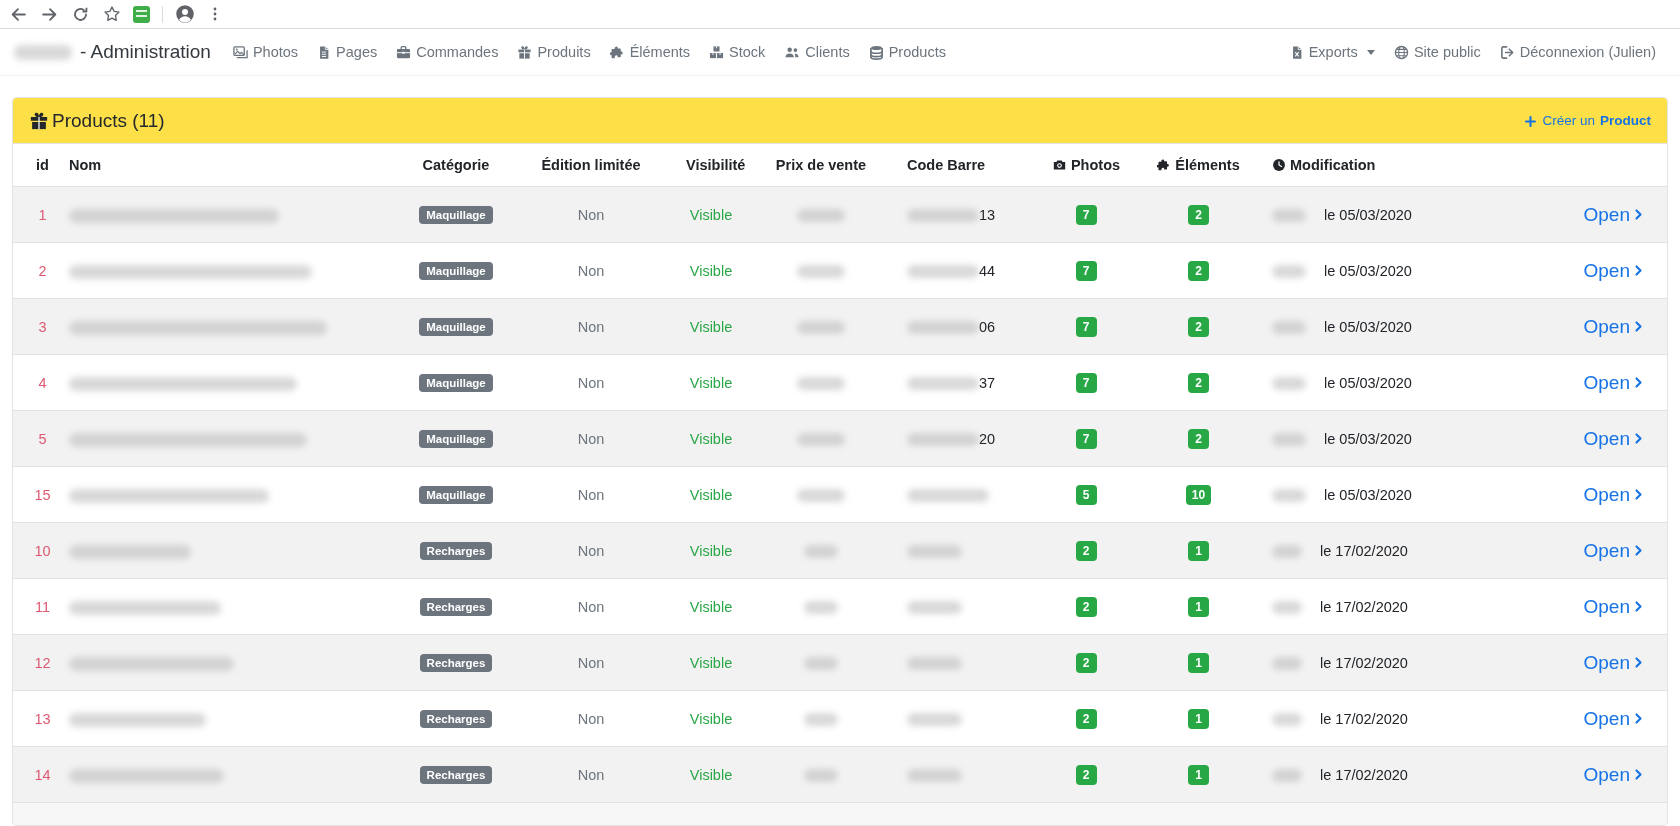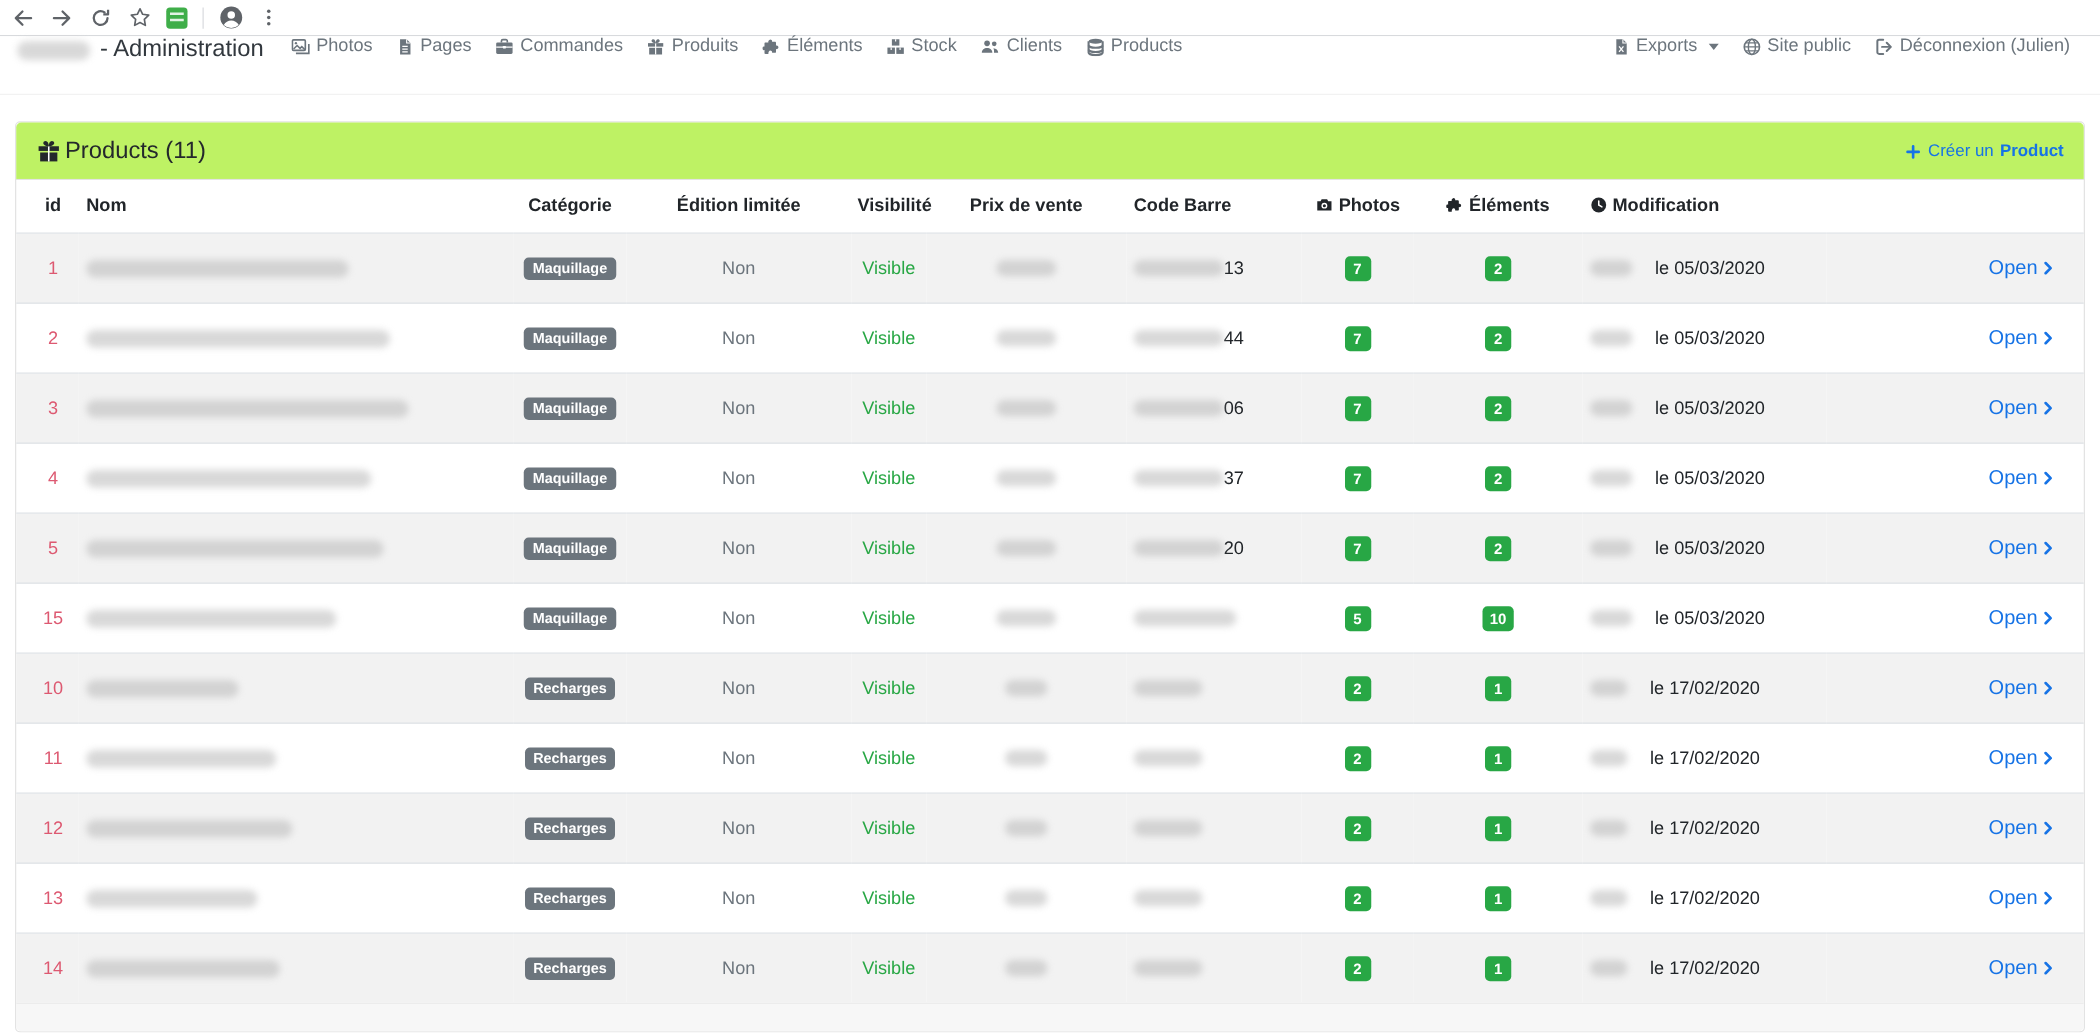--- a/index.html
+++ b/index.html
@@ -17,35 +17,35 @@
   .chrome-divider{width:1px;height:17px;background:#dadce0}
   .ext-icon{width:17px;height:17px;border-radius:3px;background:#3fae49;position:relative}
   .ext-icon::before{content:"";position:absolute;left:3px;right:3px;top:4px;height:2px;background:rgba(255,255,255,.85)}
   .ext-icon::after{content:"";position:absolute;left:3px;right:3px;top:9px;height:2px;background:rgba(255,255,255,.85)}
 
   
   .blur{display:inline-block;height:13px;border-radius:7px;background:#b9b9b9;
         opacity:.55;filter:blur(3px);vertical-align:middle}
 
   
-  .navbar{height:46px;background:#fff;display:flex;align-items:flex-start;
+  .navbar{height:46px;background:#fff;display:flex;align-items:center;
           padding:0 24px 0 14px;box-shadow:0 1px 0 rgba(0,0,0,.05)}
   .brand{display:flex;align-items:center;gap:8px;margin-right:22px;white-space:nowrap}
   .brand-blur{width:58px;height:15px}
   .brand-text{font-size:19px;color:#32383e}
   .nav-items{display:flex;align-items:center;gap:19px;flex:1}
   .nav-item{display:flex;align-items:center;gap:5px;color:#6c757d;font-size:14.5px;
             cursor:pointer;white-space:nowrap;background:none;border:none;padding:0}
   .nav-right{display:flex;align-items:center;gap:19px}
   .caret{display:inline-block;width:0;height:0;border-left:4px solid transparent;
          border-right:4px solid transparent;border-top:5px solid currentColor;margin-left:4px}
 
   
   .card{margin:22px 12px 0;border:1px solid #e3e3e3;border-radius:4px;background:#fff}
-  .card-header{height:45px;background:#bef264;border-bottom:1px solid #e3e3e3;
+  .card-header{height:45px;background:#fde047;border-bottom:1px solid #e3e3e3;
                border-radius:4px 4px 0 0;display:flex;align-items:center;
                justify-content:space-between;padding:0 16px}
   .page-title{display:flex;align-items:center;gap:3px;font-size:19px;color:#24282c;font-weight:400}
   .create-link{display:flex;align-items:flex-end;gap:5px;color:#1673e6;font-size:13.5px;
                text-decoration:none;cursor:pointer}
   .create-link b{font-weight:700}
   .card-footer{height:22px;background:#f7f7f7;border-top:1px solid #e3e3e3;border-radius:0 0 4px 4px}
 
   
   table{width:100%;border-collapse:collapse;table-layout:fixed;font-size:14.5px}
@@ -60,21 +60,21 @@
   tbody tr:nth-child(odd){background:#f2f2f2}
   .c-id{color:#dd5971;cursor:pointer}
   .badge-cat{display:inline-block;background:#6c757d;color:#fff;font-size:11.5px;
              font-weight:700;padding:3px 7px;border-radius:4px}
   .vis{color:#28a745}
   .muted{color:#6c757d}
   .badge-green{display:inline-block;min-width:9px;background:#28a745;color:#fff;
                font-size:12px;font-weight:700;padding:3px 6px;border-radius:4px;text-align:center}
   .name-blur{height:14px}
   .modif-blur{margin-right:18px}
-  .open-link{color:#1673e6;font-size:16px;text-decoration:none;cursor:pointer;
+  .open-link{color:#1673e6;font-size:19px;text-decoration:none;cursor:pointer;
              display:inline-flex;align-items:center;gap:2px}
   td.c-open{text-align:right;padding-right:22px}
 </style>
 </head>
 <body>
 
 <div class="chrome">
   <button class="nav-btn">
     <svg class="ic" width="17" height="17" viewBox="0 0 16 16">
         <path d="M14 8H2.5M7.5 3 2.5 8l5 5" fill="none" stroke="currentColor" stroke-width="1.7" stroke-linecap="round" stroke-linejoin="round"></path>

